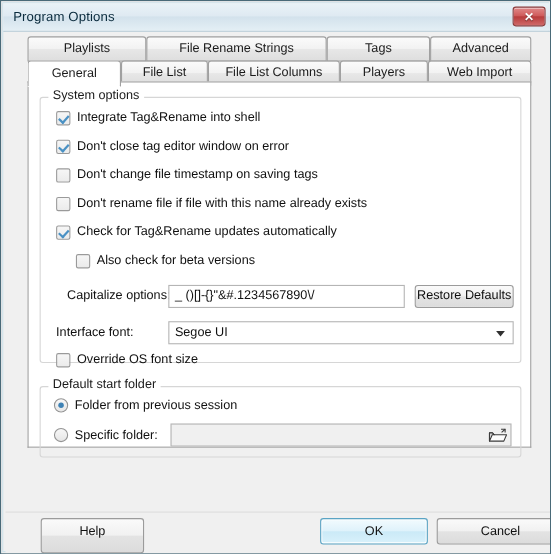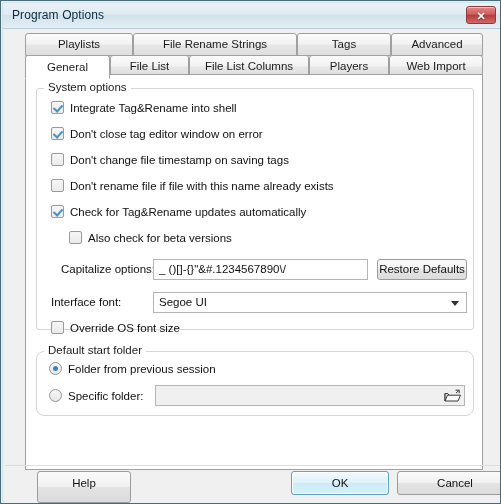--- a/index.html
+++ b/index.html
@@ -117,21 +117,21 @@
   }
   .tab-row-top { top: 0; }
   .tab-row-bottom { top: 22px; }
 
   
   #tab-page {
     position: absolute;
     left: 20px;
     top: 45px;
     width: 458px;
-    height: 396px;
+    height: 333px;
     box-sizing: border-box;
     background: #ffffff;
     border: 1px solid #a0a0a0;
     border-top: none;
   }
   #tab-page-topline {
     position: absolute;
     left: 20px;
     top: 45px;
     width: 458px;
@@ -154,21 +154,21 @@
     padding: 0 4px;
     font-size: 11.5px;
     color: #1a1a1a;
     white-space: nowrap;
   }
 
   
   .chk-row {
     position: absolute;
     display: flex;
-    align-items: center;
+    align-items: flex-start;
     white-space: nowrap;
   }
   .chk {
     width: 13px;
     height: 13px;
     box-sizing: border-box;
     border: 1px solid #9a9a9a;
     background: linear-gradient(to bottom, #f6f6f6 0%, #ebebeb 100%);
     border-radius: 2px;
     position: relative;
@@ -386,21 +386,21 @@
           <span>Segoe UI</span>
           <span class="combo-arrow"></span>
         </div>
 
         <div class="chk-row" style="left:14px; top:232px;">
           <span class="chk"></span>
           <span class="chk-label">Override OS font size</span>
         </div>
       </div>
 
-      <div class="groupbox" style="left:10px; top:277px; width:438px; height:65px;border-radius:8px;">
+      <div class="groupbox" style="left:10px; top:277px; width:438px; height:65px;">
         <div class="groupbox-title">Default start folder</div>
 
         <div class="rad-row" style="left:12px; top:10px;">
           <span class="rad checked"></span>
           <span class="rad-label">Folder from previous session</span>
         </div>
 
         <div class="rad-row" style="left:12px; top:37px;">
           <span class="rad"></span>
           <span class="rad-label">Specific folder:</span>

